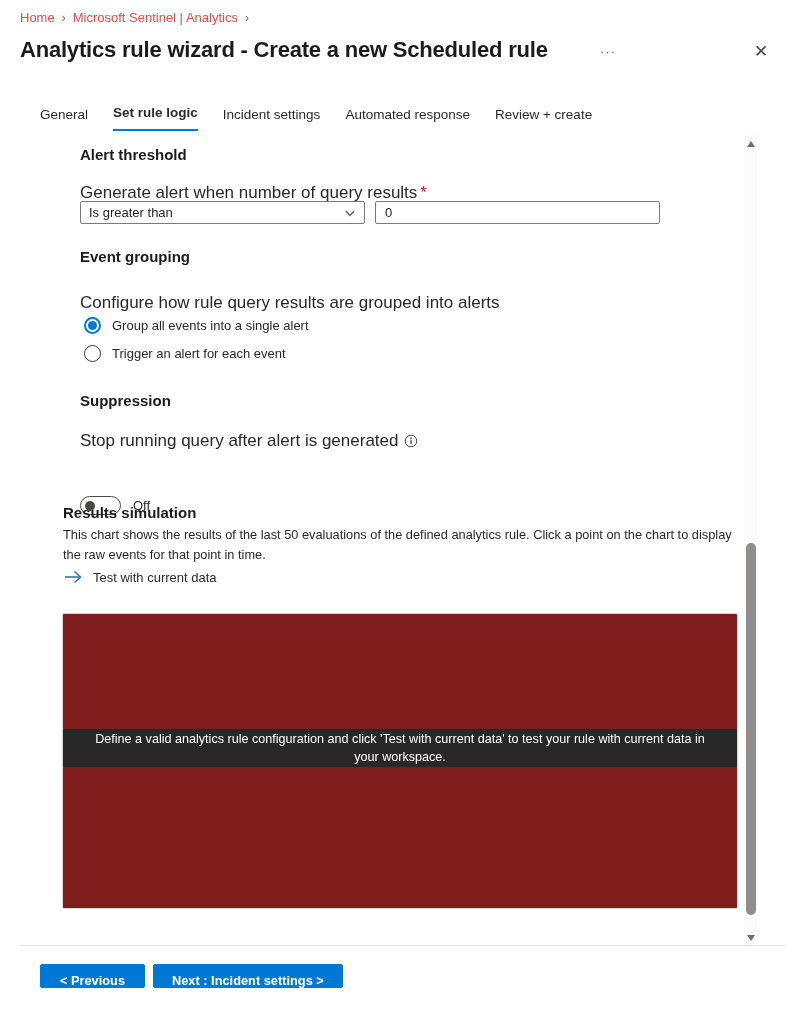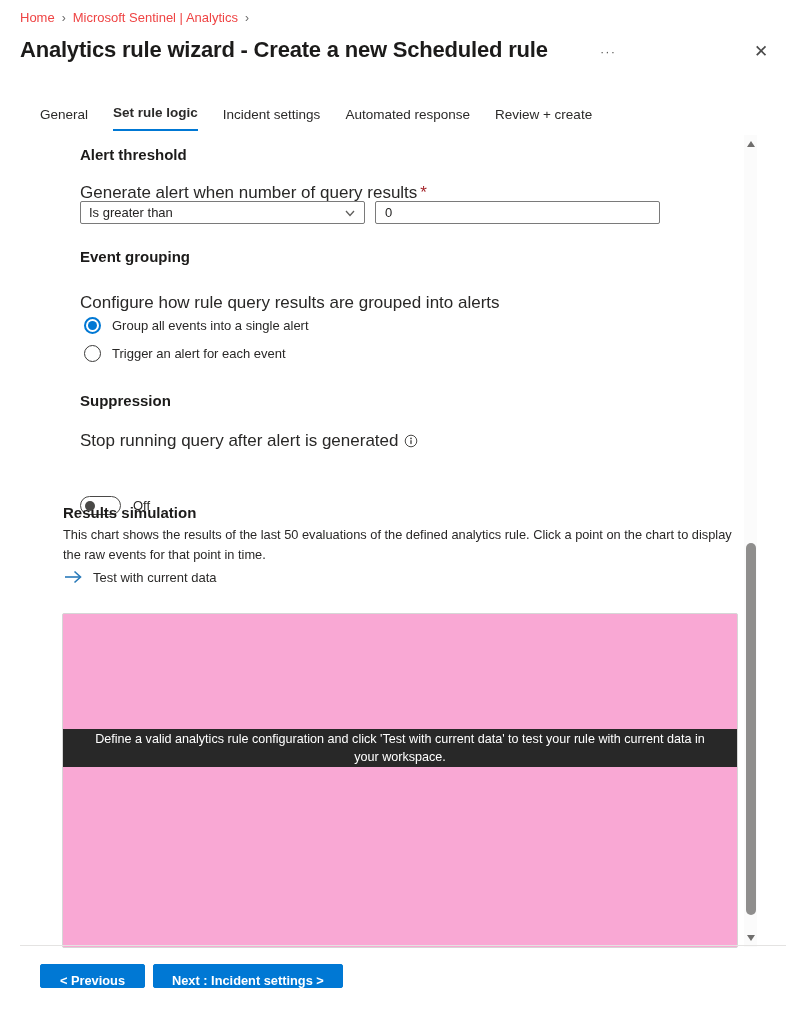--- a/index.html
+++ b/index.html
@@ -51,22 +51,22 @@
   .toggle-row { position:absolute; left:80px; top:317px; display:flex; align-items:center; gap:12px;margin-top:44px; }
   .toggle { width:41px; height:19px; border:1px solid #4a4947; border-radius:10px; background:#fff; position:relative; cursor:pointer; }
   .toggle-knob { position:absolute; left:4px; top:3.5px; width:10px; height:10px; border-radius:50%; background:#4a4947; }
   .toggle-label { font-size:13px; color:#292827; }
   .info-icon { display:inline-block; vertical-align:-2px; margin-left:6px; cursor:pointer; }
   
   .rs-head { left:63px; top:369px; }
   .rs-desc { position:absolute; left:63px; top:390px; width:678px; font-size:12.8px; line-height:20px; color:#292827; }
   .test-link { position:absolute; left:64px; top:434px; display:flex; align-items:center; gap:10px; font-size:13px; color:#2b2a29; cursor:pointer; }
   .chart-box {
-    position:absolute; left:62px; top:478px; width:676px; height:335px;
-    border:1px solid #d6d6d6; border-radius:2px; background:#f9a8d4;
+    position:absolute; left:62px; top:478px; width:676px; height:296px;
+    border:1px solid #d6d6d6; border-radius:2px; background:#7f1d1d;
   }
   .chart-banner {
     position:absolute; left:0; right:0; top:115px; height:38px;
     background:#282828; color:#ffffff; font-size:12.6px; line-height:18px;
     display:flex; align-items:center; justify-content:center; text-align:center;
     padding:0 26px;
   }
   
   .scroll-rail { position:absolute; top:135px; left:744px; width:13px; height:812px; background:#fbfbfb; }
   .scroll-up, .scroll-down { position:absolute; left:2.5px; width:0; height:0; border-left:4.5px solid transparent; border-right:4.5px solid transparent; cursor:pointer; }

